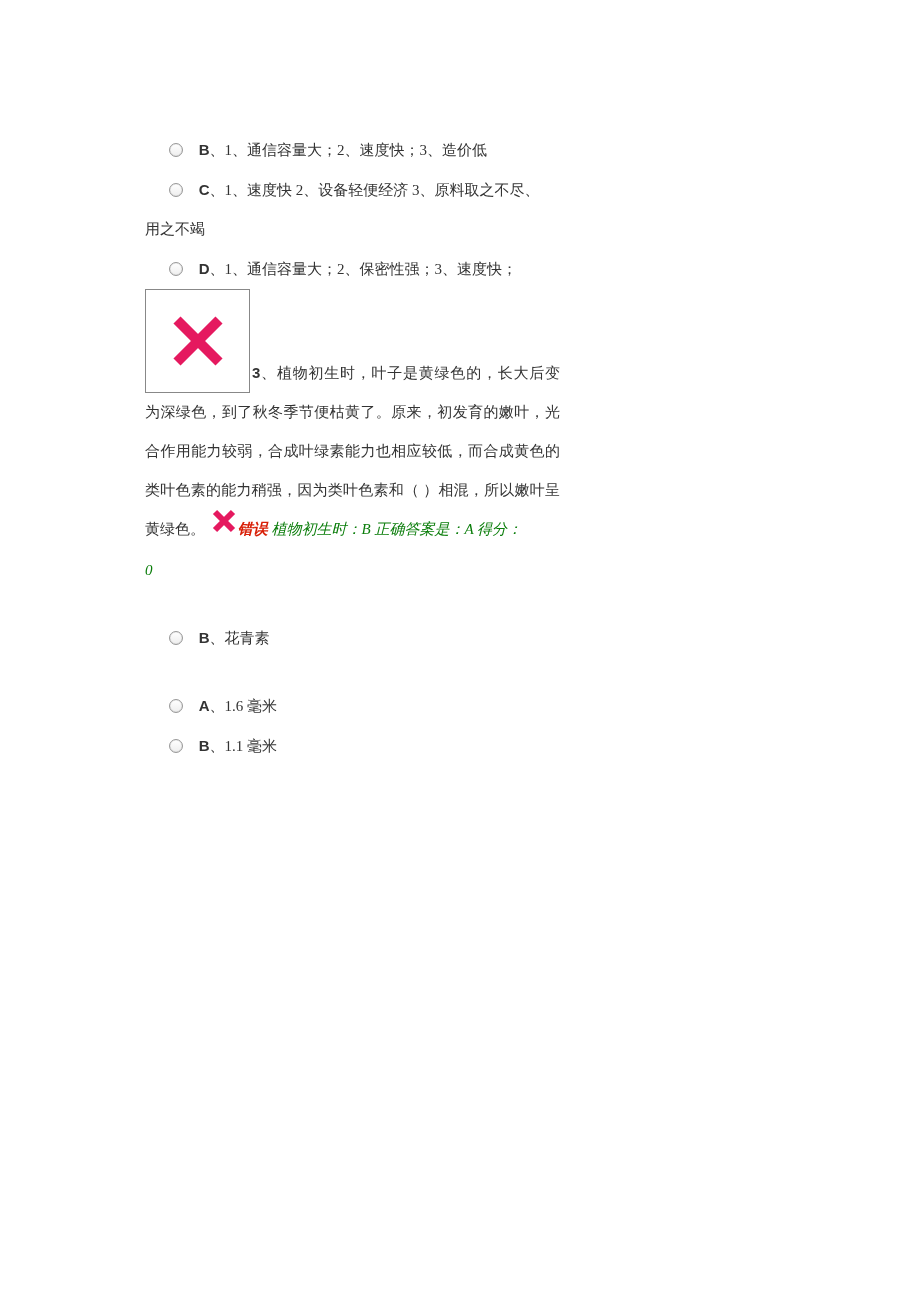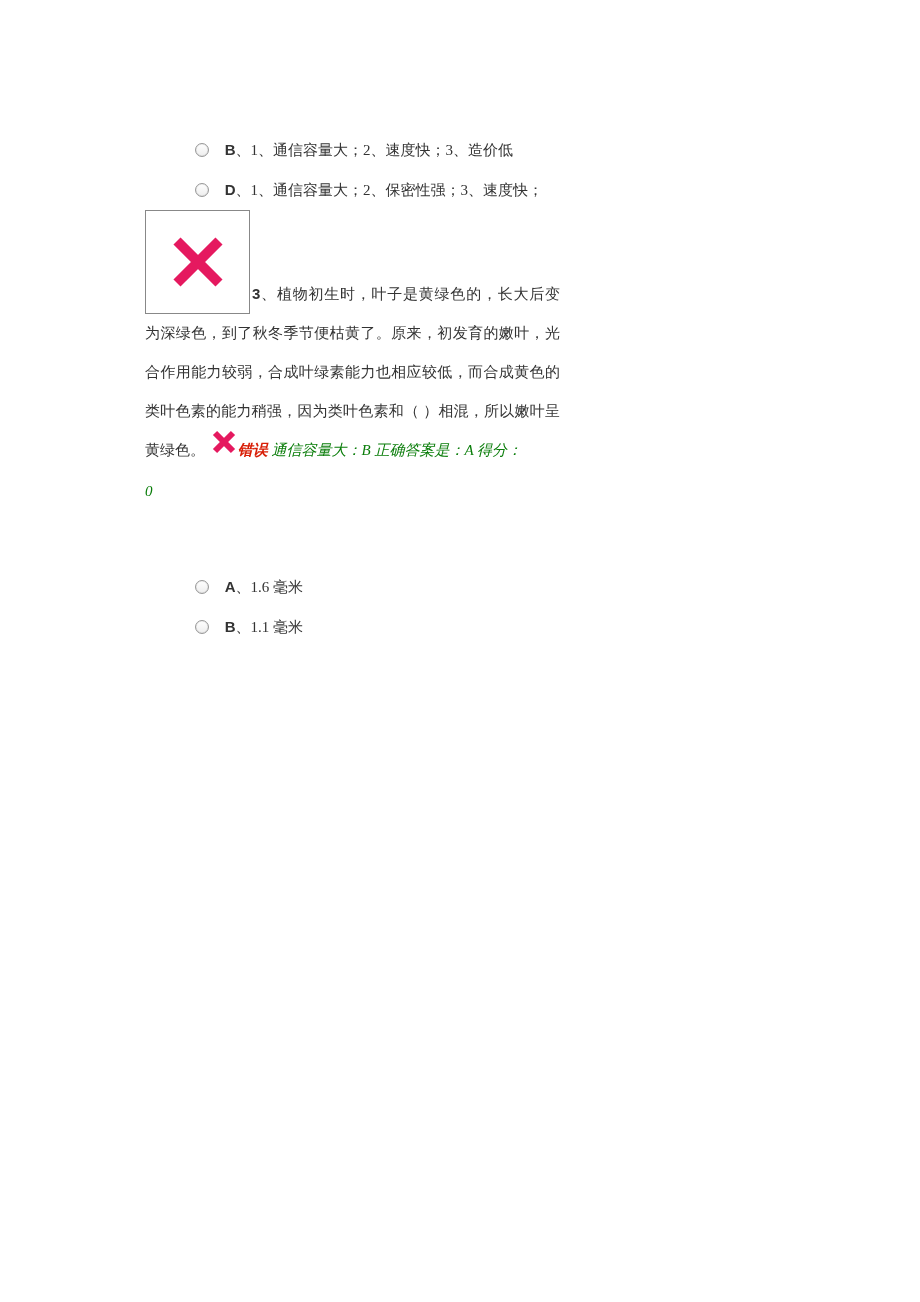--- a/index.html
+++ b/index.html
@@ -11,21 +11,21 @@
       font-size: 15px;
       color: #333;
     }
     .content {
       width: 415px;
       margin-left: 145px;
       padding-top: 130px;
       line-height: 2.6;
     }
     .option-line {
-      margin-left: 50px;
+      margin-left: 24px;
     }
     .option-wrap {
       margin-left: 0;
     }
     .radio-icon {
       display: inline-block;
       width: 14px;
       height: 14px;
       border: 1px solid #999;
       border-radius: 50%;
@@ -97,46 +97,55 @@
 </head>
 <body>
 
 <div class="content">
 
   <div class="option-line">
     <span class="radio-icon"></span>
     <span class="bold-letter">B</span><span>、1、通信容量大；2、速度快；3、造价低</span>
   </div>
 
+  <div class="option-line">
+    <span class="radio-icon"></span>
+    <span class="bold-letter">C</span><span>、1、速度快 2、设备轻便经济 3、原料取之不尽、</span>
+  </div>
+  <div class="option-wrap">用之不竭</div>
 
   <div class="option-line">
     <span class="radio-icon"></span>
     <span class="bold-letter">D</span><span>、1、通信容量大；2、保密性强；3、速度快；</span>
   </div>
 
   <div class="para">
     <span class="x-box">
       <svg width="58" height="58" viewBox="0 0 58 58">
         <line x1="8" y1="8" x2="50" y2="50" stroke="#e5195f" stroke-width="10" stroke-linecap="butt"></line>
         <line x1="50" y1="8" x2="8" y2="50" stroke="#e5195f" stroke-width="10" stroke-linecap="butt"></line>
       </svg>
     </span><span class="qnum">3</span><span>、植物初生时，叶子是黄绿色的，长大后变</span>
     <span>为深绿色，到了秋冬季节便枯黄了。原来，初发育的嫩叶，光合作用能力较弱，合成叶绿素能力也相应较低，而合成黄色的类叶色素的能力稍强，因为类叶色素和（ ）相混，所以嫩叶呈黄绿色。</span>
     <span class="inline-x">
       <svg width="26" height="26" viewBox="0 0 26 26">
         <line x1="4" y1="4" x2="22" y2="22" stroke="#e5195f" stroke-width="6"></line>
         <line x1="22" y1="4" x2="4" y2="22" stroke="#e5195f" stroke-width="6"></line>
       </svg>
-    </span><span class="wrong-text">错误</span><span class="feedback-text"> 通信容量大：B  正确答案是：A  得分：</span>
+    </span><span class="wrong-text">错误</span><span class="feedback-text"> 植物初生时：B  正确答案是：A  得分：</span>
     <div><span class="feedback-text">0</span></div>
   </div>
 
   <div class="spacer"></div>
 
 
+  <div class="option-line">
+    <span class="radio-icon"></span>
+    <span class="bold-letter">B</span><span>、花青素</span>
+  </div>
 
 
   <div class="spacer"></div>
 
   <div class="option-line">
     <span class="radio-icon"></span>
     <span class="bold-letter">A</span><span>、1.6 毫米</span>
   </div>
 
   <div class="option-line">

